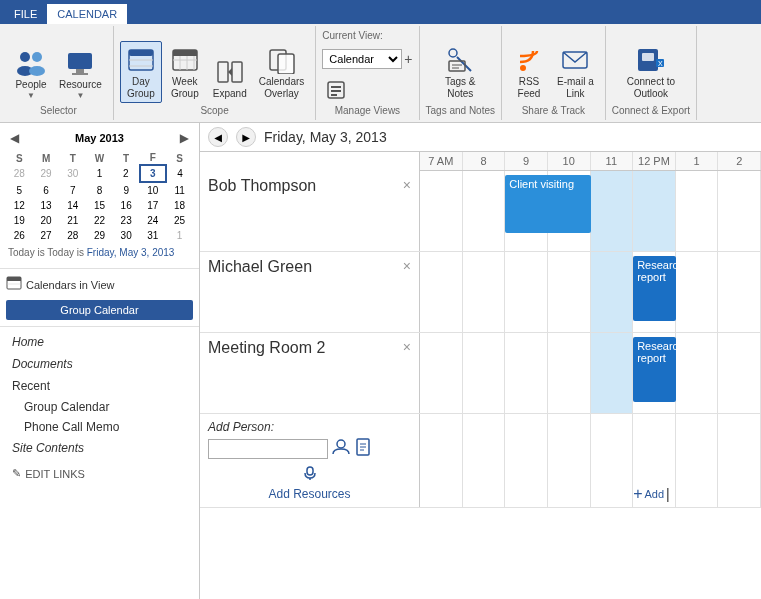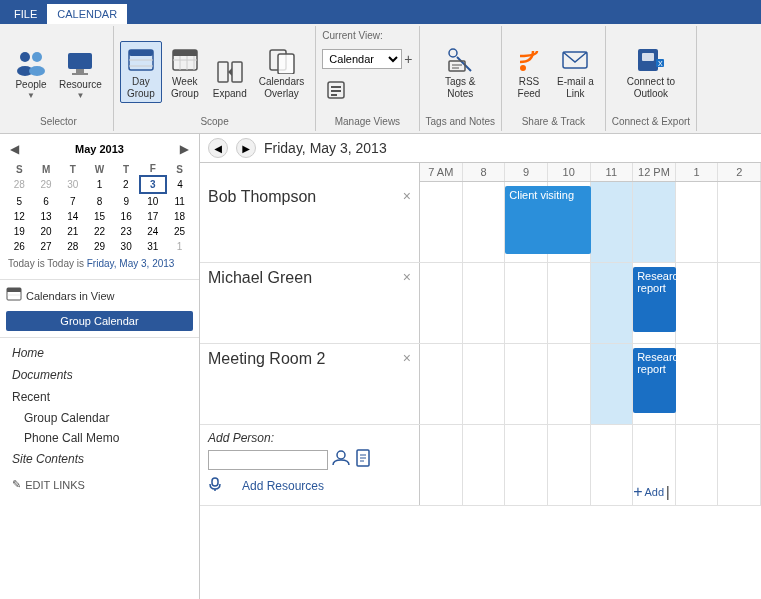--- a/index.html
+++ b/index.html
@@ -6,21 +6,21 @@
     body { font-family: 'Segoe UI', Arial, sans-serif; font-size: 12px; background: #fff; overflow: hidden; }
 
     
     .ribbon { background: #2b579a; color: #fff; padding: 4px 0 0 0; user-select: none; }
     .ribbon-tabs { display: flex; padding: 0 4px; }
     .ribbon-tab { padding: 4px 10px; font-size: 11px; cursor: pointer; }
     .ribbon-tab.active { background: #fff; color: #2b579a; }
     .ribbon-content { background: #f1f1f1; border-bottom: 1px solid #c8c8c8; display: flex; align-items: stretch; padding: 2px 4px; min-height: 70px; }
     .ribbon-group { display: flex; flex-direction: column; align-items: center; border-right: 1px solid #c8c8c8; padding: 4px 6px; min-width: 40px; }
     .ribbon-group-buttons { display: flex; align-items: flex-end; flex: 1; gap: 2px; }
-    .ribbon-group-label { font-size: 10px; color: #666; margin-top: 13px; text-align: left; }
+    .ribbon-group-label { font-size: 10px; color: #666; margin-top: 2px; text-align: left; }
     .ribbon-btn { display: flex; flex-direction: column; align-items: center; cursor: pointer; padding: 2px 4px; border: 1px solid transparent; border-radius: 2px; min-width: 40px; }
     .ribbon-btn.active { background: #d4e5f7; border-color: #2b579a; }
     .ribbon-btn .icon { width: 32px; height: 32px; display: flex; align-items: center; justify-content: center; font-size: 22px; }
     .ribbon-btn .btn-label { font-size: 10px; color: #333; text-align: center; line-height: 1.2; }
     .ribbon-btn-small { display: flex; flex-direction: column; align-items: center; cursor: pointer; padding: 2px 3px; border: 1px solid transparent; border-radius: 2px; }
     .dropdown-arrow { font-size: 8px; color: #666; }
 
     
     .main-layout { display: flex; height: calc(599px - 110px); }
 
@@ -62,21 +62,21 @@
     .remove-btn { cursor: pointer; color: #999; font-size: 14px; border: none; background: none; }
 
     .time-grid { flex: 1; display: flex; position: relative; }
     .time-slot { flex: 1; border-right: 1px solid #e0e0e0; position: relative; min-height: 80px; }
 
     .event-block { position: absolute; top: 4px; left: 2px; right: 2px; border-radius: 2px; padding: 3px 4px; font-size: 11px; color: #fff; cursor: pointer; overflow: hidden; z-index: 2; }
     .add-person-label { font-size: 12px; color: #333; margin-bottom: 4px; font-style: italic; }
     .add-person-input-row { display: flex; gap: 4px; align-items: center; }
     .add-person-input { border: 1px solid #aaa; padding: 3px 4px; font-size: 11px; width: 120px; }
     .add-person-icon { font-size: 16px; cursor: pointer; color: #2b579a; }
-    .add-resources-link { display: flex; align-items: center; gap: 20px; color: #2b579a; cursor: pointer; font-size: 12px; margin-top: 6px; }
+    .add-resources-link { display: flex; align-items: center; gap: 4px; color: #2b579a; cursor: pointer; font-size: 12px; margin-top: 6px; flex-direction: column; }
 
     
     .time-header-container { display: flex; }
     .time-header-spacer { width: 220px; min-width: 220px; border-right: 1px solid #c8c8c8; }
     .time-header-cols { flex: 1; display: flex; border-bottom: 1px solid #c8c8c8; }
     .time-header-cell { flex: 1; text-align: center; font-size: 11px; color: #666; padding: 3px 0; border-right: 1px solid #e0e0e0; background: #f8f8f8; }
   </style>
 </head>
 <body>
 
@@ -383,21 +383,21 @@
           </div>
           <div class="time-grid" style="position: relative;">
             <div class="time-slot"></div>
             <div class="time-slot"></div>
             <div class="time-slot"></div>
             <div class="time-slot"></div>
             <div class="time-slot" style="background-color: rgb(208, 232, 248);"></div>
             <div class="time-slot" style="background-color: rgb(208, 232, 248);"></div>
             <div class="time-slot"></div>
             <div class="time-slot"></div>
-            <div class="event-block" style="background-color: rgb(43, 143, 218); position: absolute; left: 25%; width: 25%; top: 4px; height: 68px; z-index: 2;">Client visiting</div>
+            <div class="event-block" style="background-color: rgb(43, 143, 218); position: absolute; left: 25%; width: 25%; top: 4px; height: 58px; z-index: 2;">Client visiting</div>
           </div>
         </div>
         <div class="cal-row">
           <div class="resource-cell">
             <span class="resource-name">Michael Green</span>
             <button class="remove-btn">×</button>
           </div>
           <div class="time-grid" style="position: relative;">
             <div class="time-slot"></div>
             <div class="time-slot"></div>

